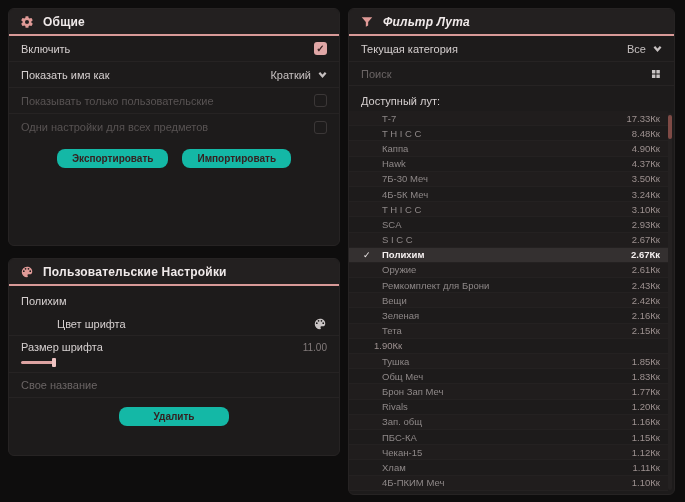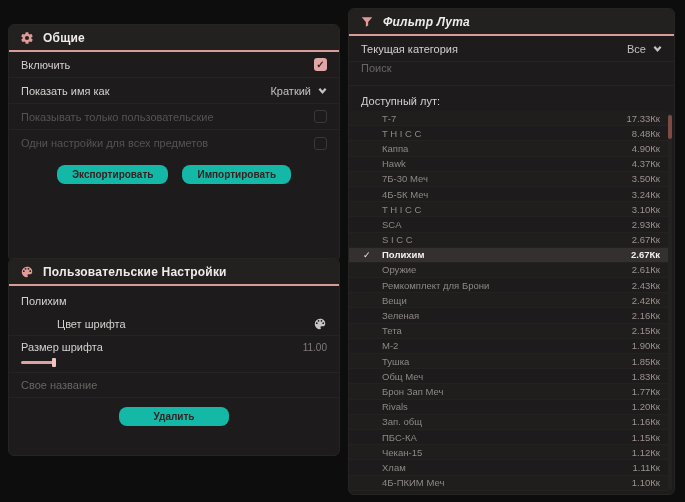--- a/index.html
+++ b/index.html
@@ -10,21 +10,21 @@
     position:relative;
     color:#d6d0d0;
   }
   .panel {
     position:absolute;
     background:#1d1b1b;
     border:1px solid #262323;
     border-radius:6px;
     overflow:hidden;
   }
-  #panel-general { left:8px; top:24px;  width:332px; height:238px; }
+  #panel-general { left:8px; top:8px;  width:332px; height:238px; }
   #panel-custom  { left:8px; top:258px; width:332px; height:198px; }
   #panel-filter  { left:348px; top:8px; width:327px; height:487px; }
 
   .panel-header {
     display:flex; align-items:center; gap:9px;
     height:27px; padding:0 11px;
     background:#232020;
     border-bottom:2px solid #d99a98;
   }
   .panel-title { font-size:12px; font-weight:bold; color:#f0eaea; letter-spacing:.2px; }
@@ -206,21 +206,21 @@
     <span class="dropdown">
       <span>Все</span>
       <span class="chev">
         <svg viewBox="0 0 10 10">
             <polyline points="1.5,3 5,7 8.5,3"></polyline>
           </svg>
       </span>
     </span>
   </div>
 
-  <div class="row" style="height:24px;flex-direction:column;">
+  <div class="row" style="height:24px;">
     <input class="text-input" type="text" placeholder="Поиск" style="">
     <span class="icon-btn">
       <svg viewBox="0 0 24 24">
           <path d="M4 4h7v7H4zM13 4h7v7h-7zM4 13h7v7H4zM13 13h7v7h-7z"></path>
         </svg>
     </span>
   </div>
 
   <div class="label-row">Доступный лут:</div>
 
@@ -295,21 +295,20 @@
         <span class="lr-name">Зеленая</span>
         <span class="lr-value">2.16Кк</span>
       </div>
       <div class="loot-row alt">
         <span class="lr-check"></span>
         <span class="lr-name">Тета</span>
         <span class="lr-value">2.15Кк</span>
       </div>
       <div class="loot-row">
         <span class="lr-check"></span>
-        <span class="lr-name">М-2</span>
         <span class="lr-value">1.90Кк</span>
       </div>
       <div class="loot-row alt">
         <span class="lr-check"></span>
         <span class="lr-name">Тушка</span>
         <span class="lr-value">1.85Кк</span>
       </div>
       <div class="loot-row">
         <span class="lr-check"></span>
         <span class="lr-name">Общ Меч</span>

